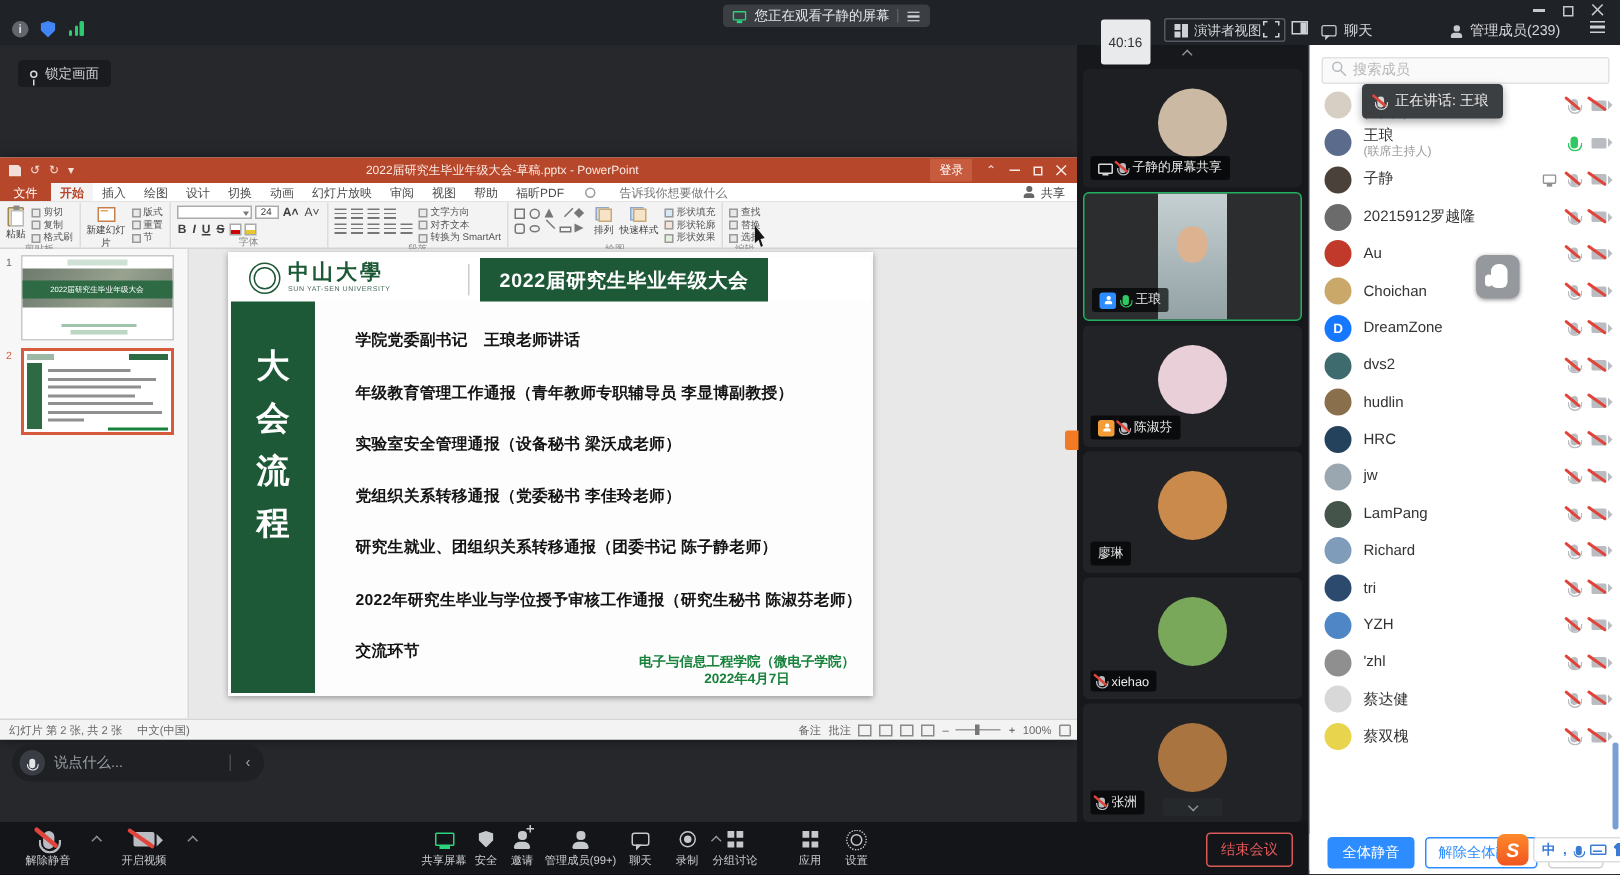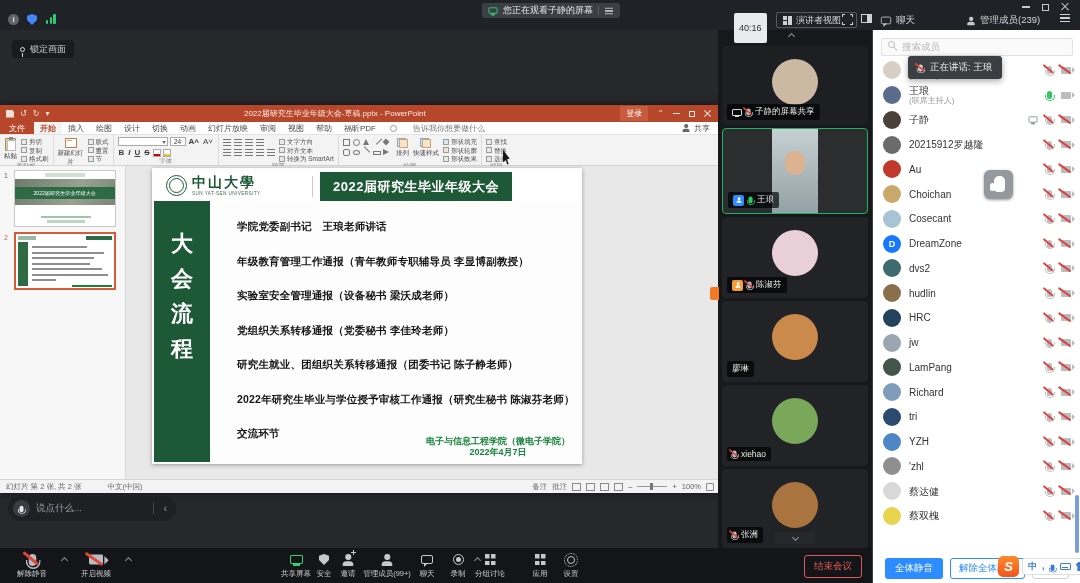--- a/index.html
+++ b/index.html
@@ -153,21 +153,21 @@
 .uni-cn{font-family:"Liberation Serif","DejaVu Serif",serif;font-weight:bold;color:#1d5936;font-size:14px;letter-spacing:2px;line-height:14px}
 .uni-en{font-size:6px;color:#4a6b58;transform:scale(.78);transform-origin:left;letter-spacing:.5px}
 .sl-div{position:absolute;left:158px;top:4px;width:1px;height:21px;background:#cccccc}
 .sl-banner{position:absolute;left:166px;top:0;width:192px;height:29px;background:#1d5936;display:flex;align-items:center;justify-content:center;color:#fff;font-weight:bold;font-size:13px;letter-spacing:.5px}
 .sl-bar{position:absolute;left:2px;top:33px;bottom:2px;width:56px;background:#1d5936;display:flex;flex-direction:column;align-items:center;padding-top:32px;gap:13px}
 .sl-bar span{color:#fff;font-size:22px;font-weight:bold;line-height:22px}
 .agenda{position:absolute;left:85px;top:52px;right:8px}
 .aline{font-size:10.5px;font-weight:bold;color:#141414;margin-bottom:20.5px;white-space:nowrap;letter-spacing:.2px}
 .sl-footer{position:absolute;right:12px;bottom:6px;text-align:center;color:#17823b;font-weight:bold;font-size:9px;line-height:11px}
 .ppt-status{position:absolute;left:0;top:374px;width:718px;height:14px;background:#f3f3f3;border-top:1px solid #d5d5d5;display:flex;align-items:center;font-size:7.5px;color:#666}
-.st-left{display:flex;gap:26px;padding-left:6px}
+.st-left{display:flex;gap:10px;padding-left:6px}
 .st-right{position:absolute;right:4px;display:flex;align-items:center;gap:5px}
 .vic{width:9px;height:8px;border:1.2px solid #8a8a8a}
 .ztrack{position:relative;width:30px;height:1.2px;background:#9a9a9a}
 .ztrack::after{content:"";position:absolute;left:13px;top:-3px;width:3px;height:7px;background:#777}
 .fitic{width:8px;height:8px;border:1.2px solid #8a8a8a;border-radius:1px}
 
 
 .cursor{position:absolute;left:503px;top:150px;width:10px;height:15px;background:#161616;clip-path:polygon(0 0,0 82%,27% 66%,43% 98%,56% 92%,40% 62%,68% 58%);z-index:15}
 
 
@@ -832,34 +832,20 @@
             <span class="pname">Choichan</span>
 
           </span>
           <span class="picons">
 
             <span class="i-mic muted"></span>
             <span class="i-cam off"></span>
           </span>
         </div>
         <div class="prow">
-          <span class="pav" style="background: rgb(168, 196, 212);">
-            <i class="pletter"></i>
-          </span>
-          <span class="pinfo">
-            <span class="pname">Cosecant</span>
-
-          </span>
-          <span class="picons">
-
-            <span class="i-mic muted"></span>
-            <span class="i-cam off"></span>
-          </span>
-        </div>
-        <div class="prow">
           <span class="pav" style="background: rgb(22, 119, 255);">
             <i class="pletter">D</i>
           </span>
           <span class="pinfo">
             <span class="pname">DreamZone</span>
 
           </span>
           <span class="picons">
 
             <span class="i-mic muted"></span>

